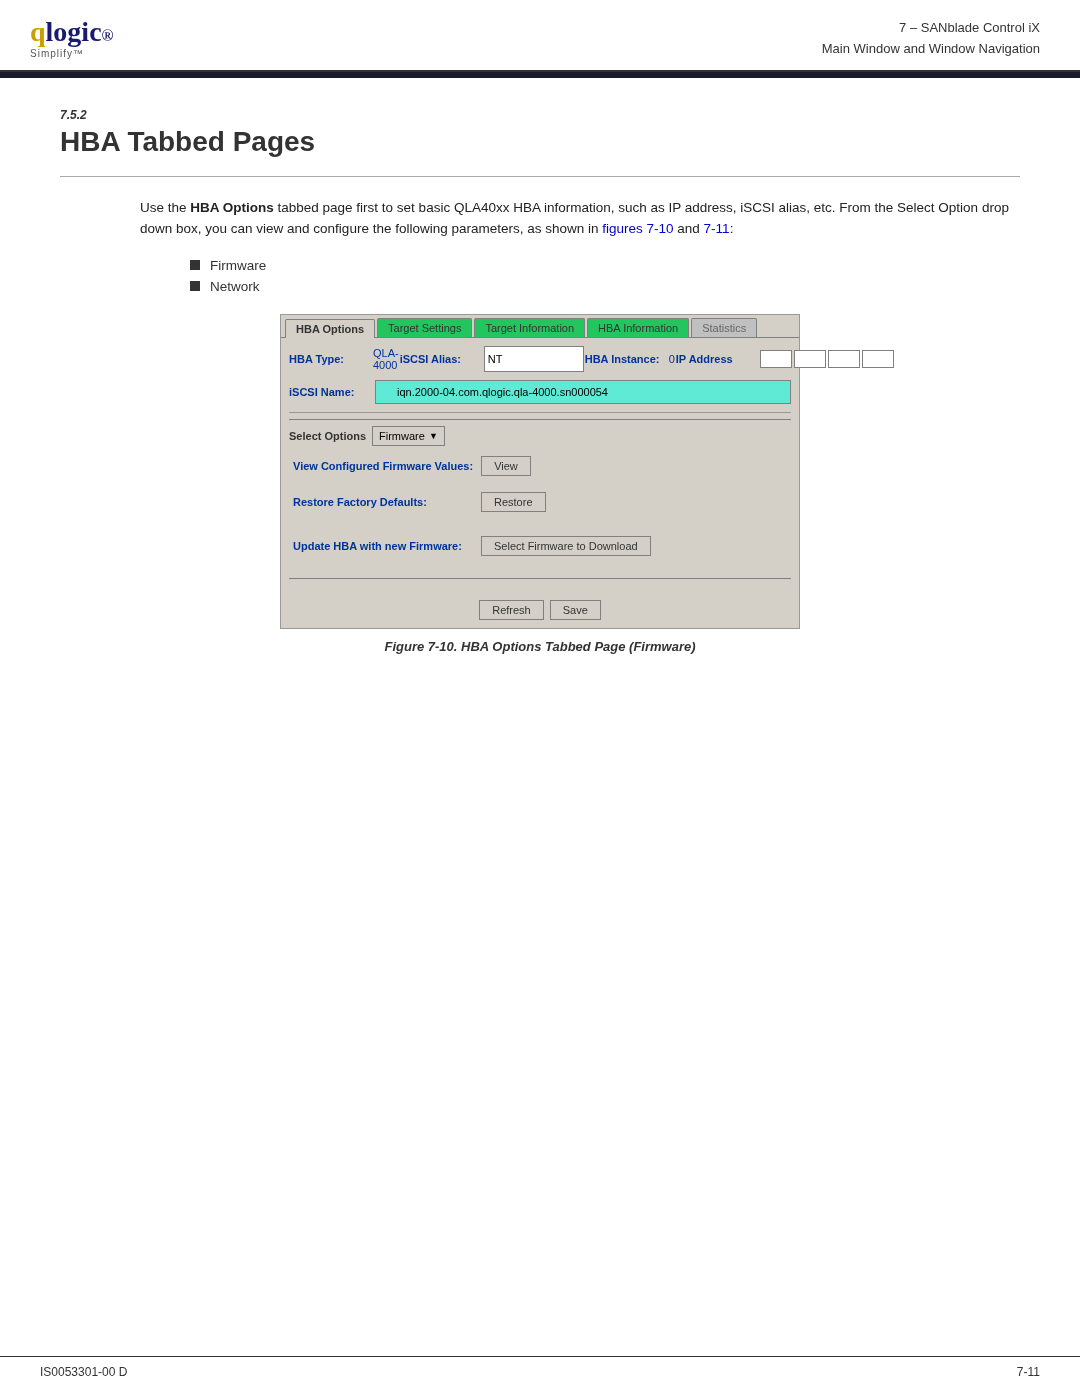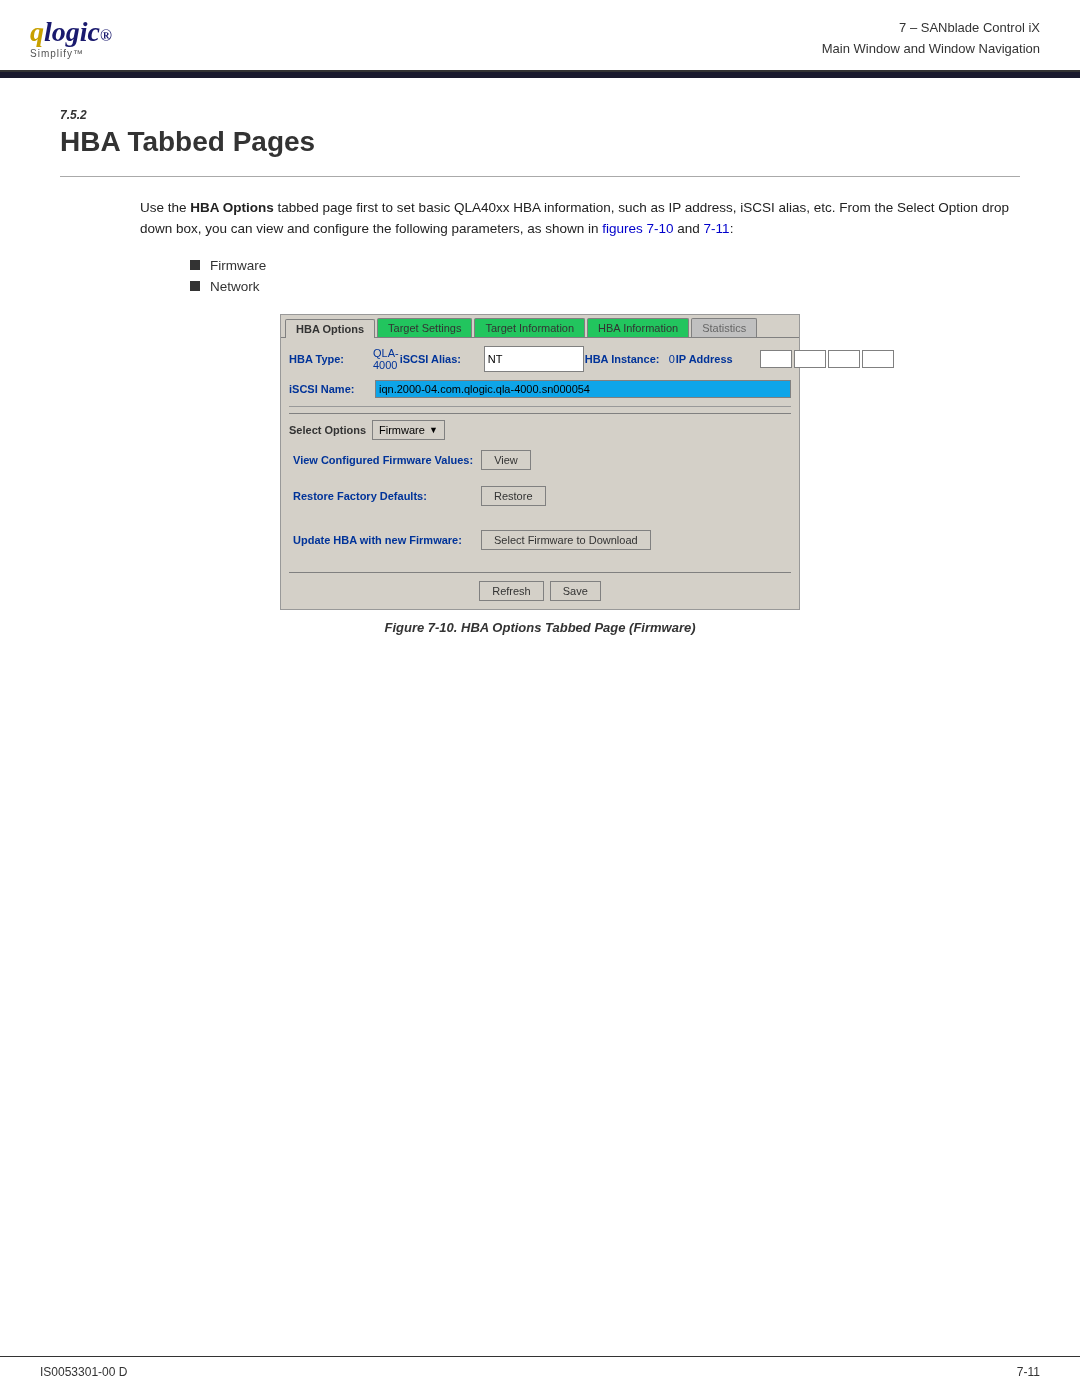--- a/index.html
+++ b/index.html
@@ -21,21 +21,20 @@
       padding: 18px 40px 10px 30px;
       border-bottom: 2px solid #333;
     }
     .logo-area {
       display: flex;
       flex-direction: column;
       align-items: flex-start;
     }
     .logo-text {
       font-size: 28px;
-      font-style: italic;
       font-weight: bold;
       color: #1a1a6e;
       line-height: 1;
       font-family: Georgia, serif;
     }
     .logo-text span.q { color: #c8a000; }
     .logo-simplify {
       font-size: 10px;
       color: #555;
       letter-spacing: 1px;
@@ -215,24 +214,24 @@
     
     .iscsi-name-row {
       display: flex;
       align-items: center;
       gap: 6px;
       margin-bottom: 8px;
     }
     .iscsi-name-input {
       flex: 1;
       border: 1px solid #808080;
-      background: #0ea5e9;
-      padding: 1px 3px;
-      font-size: 11px;
-      height: 18px;
+      background: #5eead4;
+      padding: 1px 21px;
+      font-size: 11px;
+      height: 24px;
     }
 
     
     .select-options-row {
       display: flex;
       align-items: center;
       gap: 6px;
       margin-bottom: 10px;
       border-top: 1px solid #808080;
       padding-top: 6px;
@@ -282,21 +281,21 @@
       cursor: pointer;
       color: #333;
     }
 
     
     .bottom-buttons {
       display: flex;
       justify-content: center;
       gap: 6px;
       border-top: 1px solid #808080;
-      padding-top: 8px;
+      padding-top: 21px;
       margin-top: 22px;
     }
 
     
     .figure-caption {
       font-size: 13px;
       font-style: italic;
       color: #333;
       text-align: center;
       margin-top: 10px;

